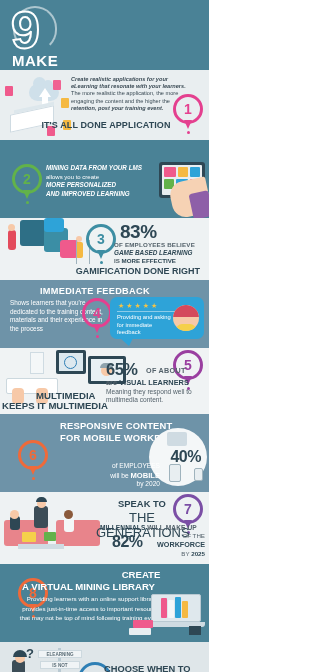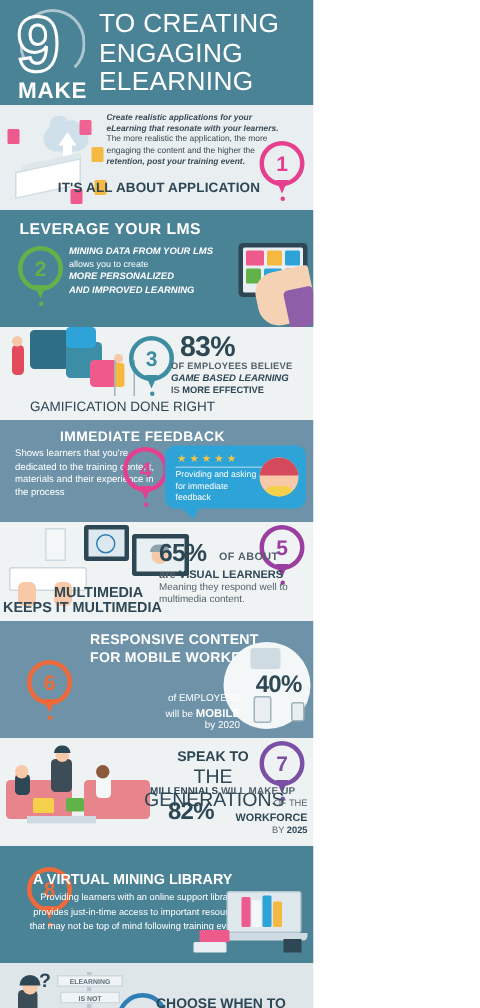--- a/index.html
+++ b/index.html
@@ -97,21 +97,21 @@
   .hand{position:absolute;right:0px;top:40px;width:38px;height:36px;background:#f6d2b4;border-radius:14px 2px 2px 14px;transform:rotate(-12deg);}
   .cuff{position:absolute;right:-2px;top:52px;width:20px;height:26px;background:#8e5fa8;transform:rotate(-12deg);border-radius:3px;}
 
   
   .s3 { height:62px; background:#eef2f3; position:relative; }
   .s3 .big{ position:absolute; left:120px; top:3px; font-size:19px; font-weight:bold; color:#2e4754; letter-spacing:-.5px;}
   .s3 .l1{ position:absolute; left:114px; top:23px; width:95px; font-size:6.2px; font-weight:bold; color:#54626b; letter-spacing:.2px;}
   .s3 .l2{ position:absolute; left:114px; top:31px; width:95px; font-size:6.4px; font-weight:bold; font-style:italic; color:#2e4754;}
   .s3 .l3{ position:absolute; left:114px; top:39px; width:95px; font-size:6.2px; font-weight:bold; color:#54626b;}
   .s3 .l3 b{ color:#2e4754; }
-  .s3 .tag{ position:absolute; left:20px; top:48px; width:180px; text-align:left; font-size:9px; font-weight:normal; color:#2e4754;}
+  .s3 .tag{ position:absolute; left:20px; top:48px; width:180px; text-align:right; font-size:9px; font-weight:bold; color:#2e4754;}
   .puz{position:absolute;border-radius:3px;}
   .person{position:absolute;}
 
   
   .s4 { height:68px; background:#6e93a8; position:relative; }
   .s4 .hd{ position:absolute; left:10px; top:6px; font-size:9.2px; font-weight:bold; color:#ffffff; letter-spacing:.3px;padding-left:30px;}
   .s4 .body{ position:absolute; left:10px; top:19px; width:94px; font-size:6.4px; line-height:8.6px; color:#ffffff;}
   .bubble{position:absolute;left:110px;top:17px;width:94px;height:42px;background:#2ea3d8;border-radius:7px;}
   .bubble:after{content:"";position:absolute;left:10px;bottom:-7px;width:0;height:0;border-left:9px solid transparent;border-right:4px solid transparent;border-top:8px solid #2ea3d8;}
   .stars{position:absolute;left:8px;top:5px;color:#f5c445;font-size:7px;letter-spacing:2px;}
@@ -173,21 +173,20 @@
 </style>
 </head>
 <body>
 
 <div class="infographic">
 
   <div class="sec header">
     <div class="nine-rings"></div>
     <div class="nine">9</div>
     <div class="tips">MAKE</div>
-    <div class="head-title">TO CREATING ENGAGING ELEARNING</div>
   </div>
 
   <div class="sec s1">
     <div class="doc-art">
       <div class="cloud"></div>
       <div class="arrow-stem"></div>
       <div class="arrow-up"></div>
       <div class="tray2"></div>
       <div class="tray"></div>
       <div class="mini" style="left:50px;top:0px;background:#f06292;"></div>
@@ -199,25 +198,24 @@
     <div class="body">
       <b>Create realistic applications for your eLearning that resonate with your learners.</b>
       <span style="font-style:normal">The more realistic the application, the more engaging the content and the higher the</span>
       <b>retention, post your training event.</b>
     </div>
     <div class="pin p-magenta" style="right:6px;top:24px;">
       <div class="ring">1</div>
       <div class="tail"></div>
         <div class="dot"></div>
     </div>
-    <div class="tag">IT'S ALL ABOUT APPLICATION</div>
+    <div class="tag">IT'S ALL DONE APPLICATION</div>
   </div>
 
   <div class="sec s2">
-    <div class="hd">LEVERAGE YOUR LMS</div>
     <div class="pin p-green" style="left:12px;top:24px;">
       <div class="ring">2</div>
       <div class="tail"></div>
         <div class="dot"></div>
     </div>
     <div class="body">
       <span>MINING DATA FROM YOUR LMS</span><br>
       <span class="thin">allows you to create</span><br>
       <span>MORE PERSONALIZED</span><br>
       <span>AND IMPROVED LEARNING</span>
@@ -358,20 +356,21 @@
       <span>BY </span><b>2025</b>
     </div>
   </div>
 
   <div class="sec s8">
     <div class="pin p-coral" style="left:18px;top:14px;">
       <div class="ring">8</div>
       <div class="tail"></div>
         <div class="dot"></div>
     </div>
+    <div class="hd1">CREATE</div>
     <div class="hd2">A VIRTUAL MINING LIBRARY</div>
     <div class="body">Providing learners with an online support library provides just-in-time access to important resources that may not be top of mind following training events.</div>
     <div class="laptop">
       <div style="position:absolute;left:4px;top:6px;width:50px;height:28px;background:#dfe8ed;border:1px solid #b9c9d2;border-radius:2px;"></div>
       <div style="position:absolute;left:0px;top:34px;width:58px;height:5px;background:#cfdbe2;border-radius:0 0 3px 3px;"></div>
       <div class="book" style="left:14px;top:10px;width:6px;height:20px;background:#ef5a8c;"></div>
       <div class="book" style="left:21px;top:12px;width:6px;height:18px;background:#f4f7f8;"></div>
       <div class="book" style="left:28px;top:9px;width:6px;height:21px;background:#2ea3d8;"></div>
       <div class="book" style="left:35px;top:13px;width:6px;height:17px;background:#f5b942;"></div>
     </div>

